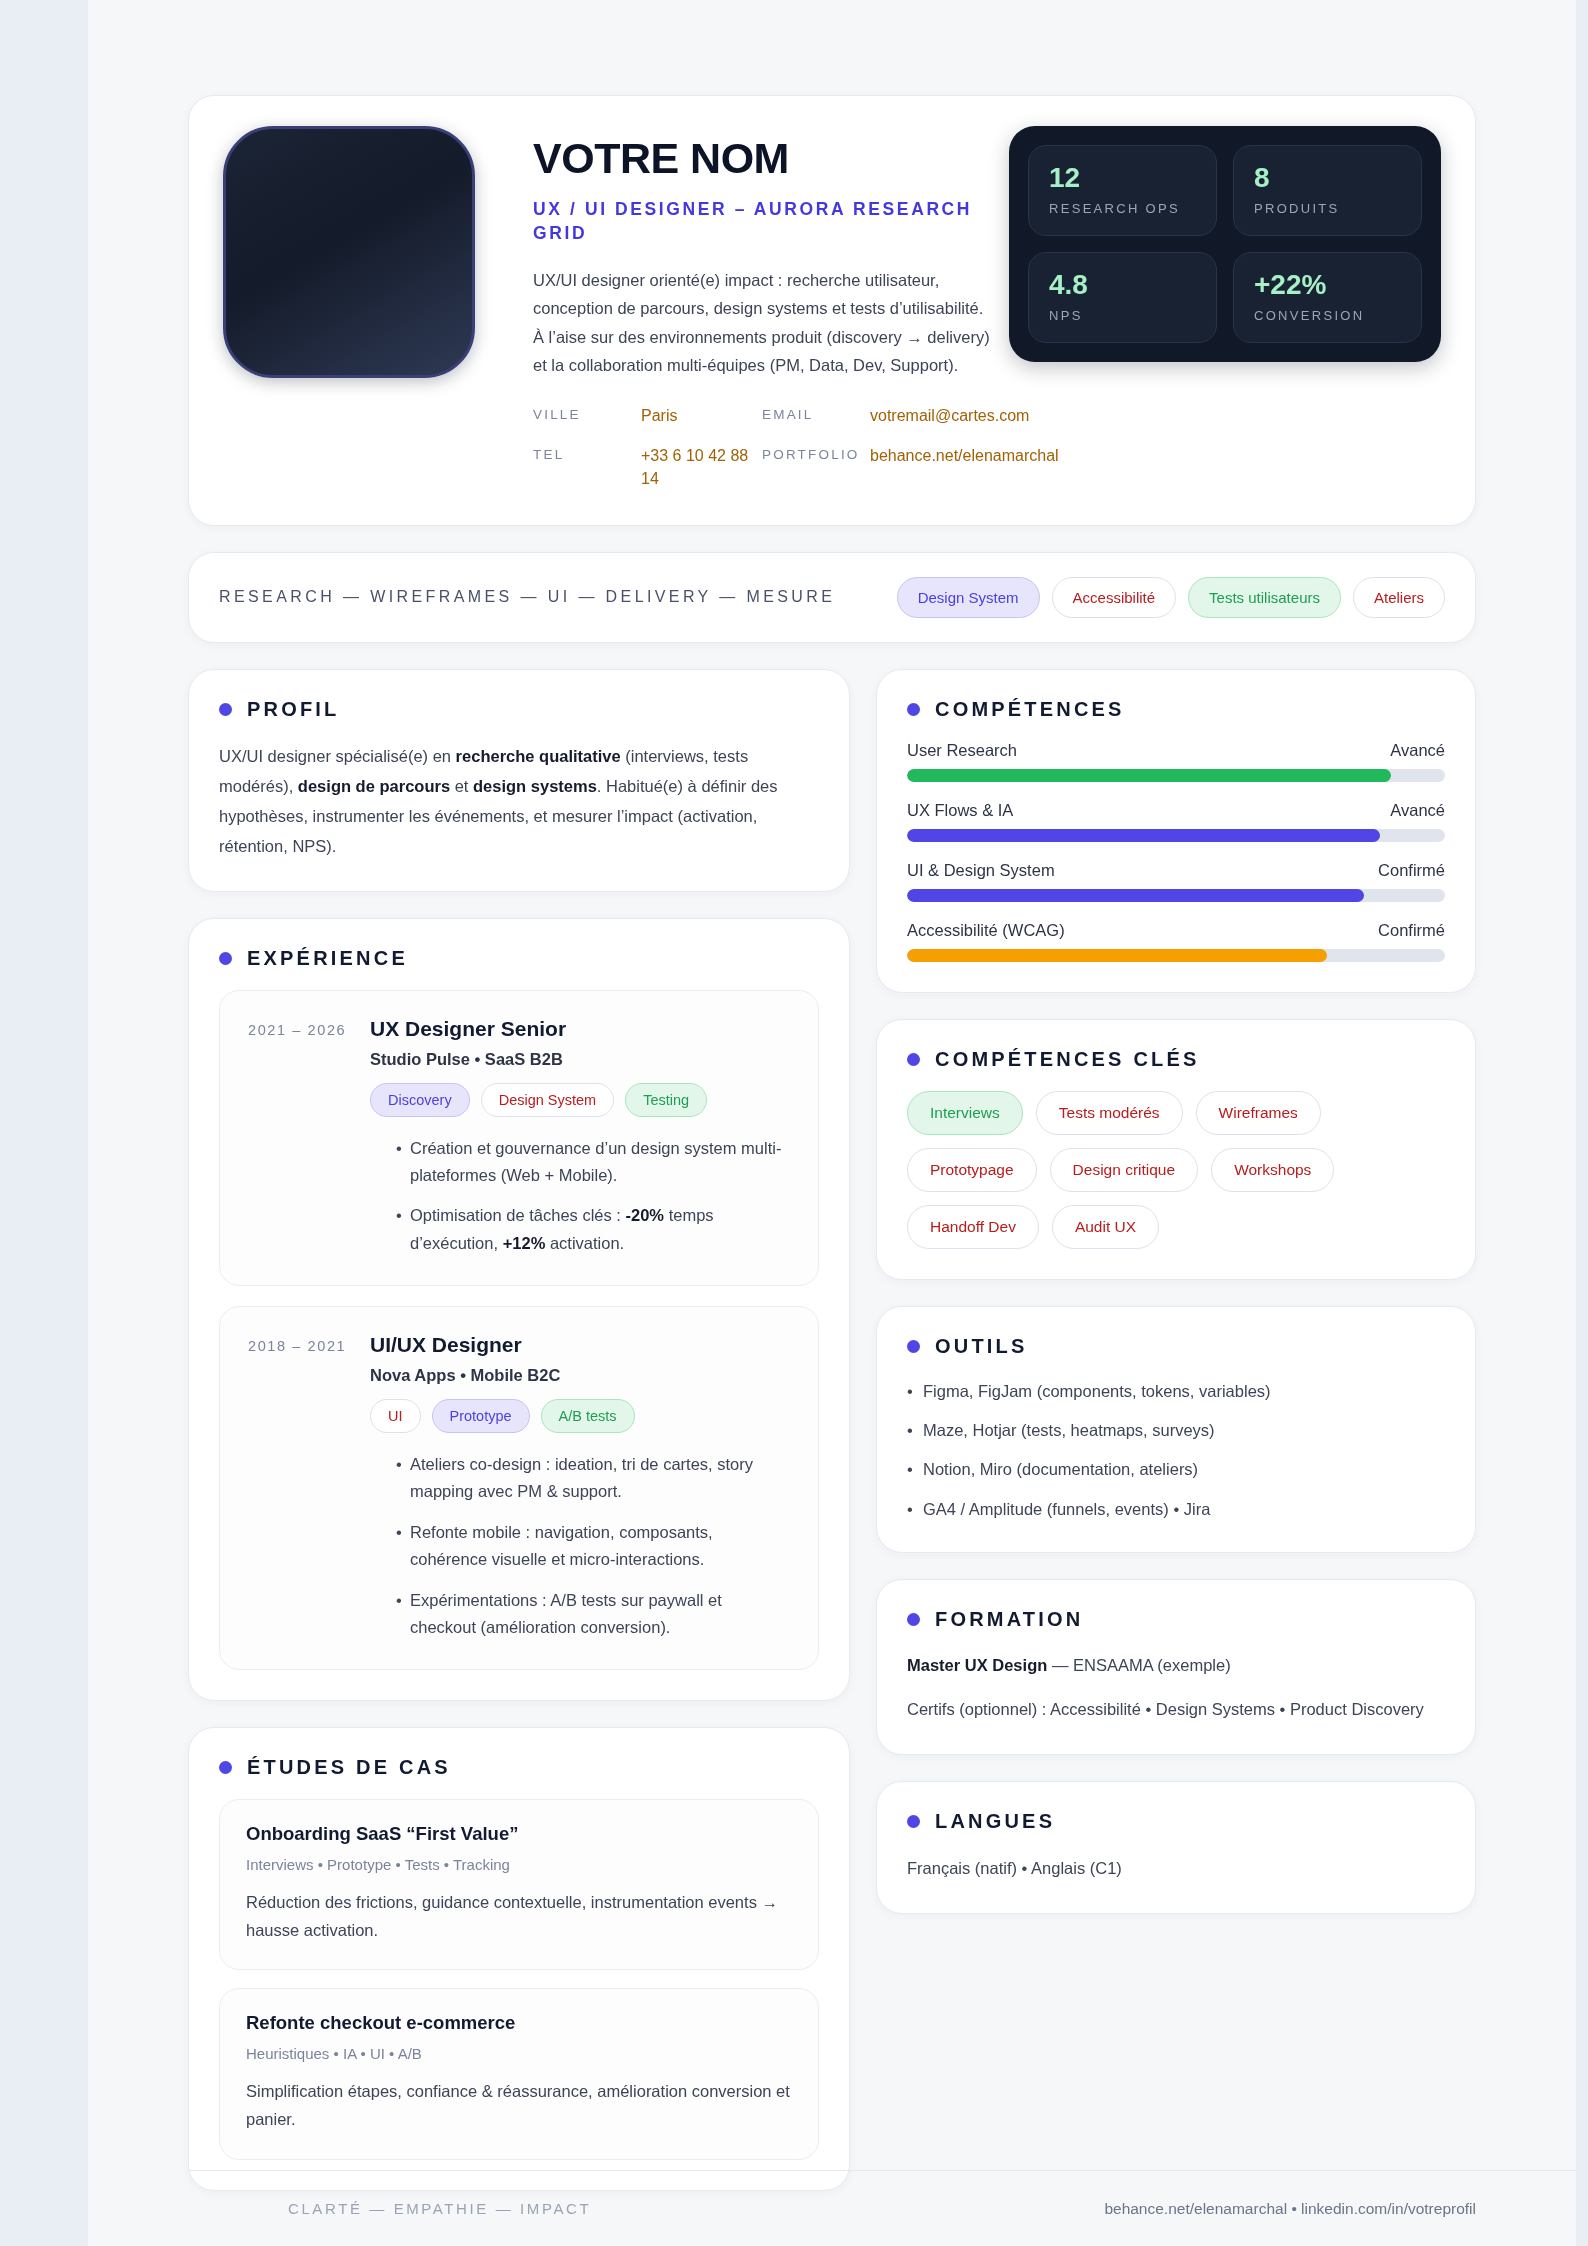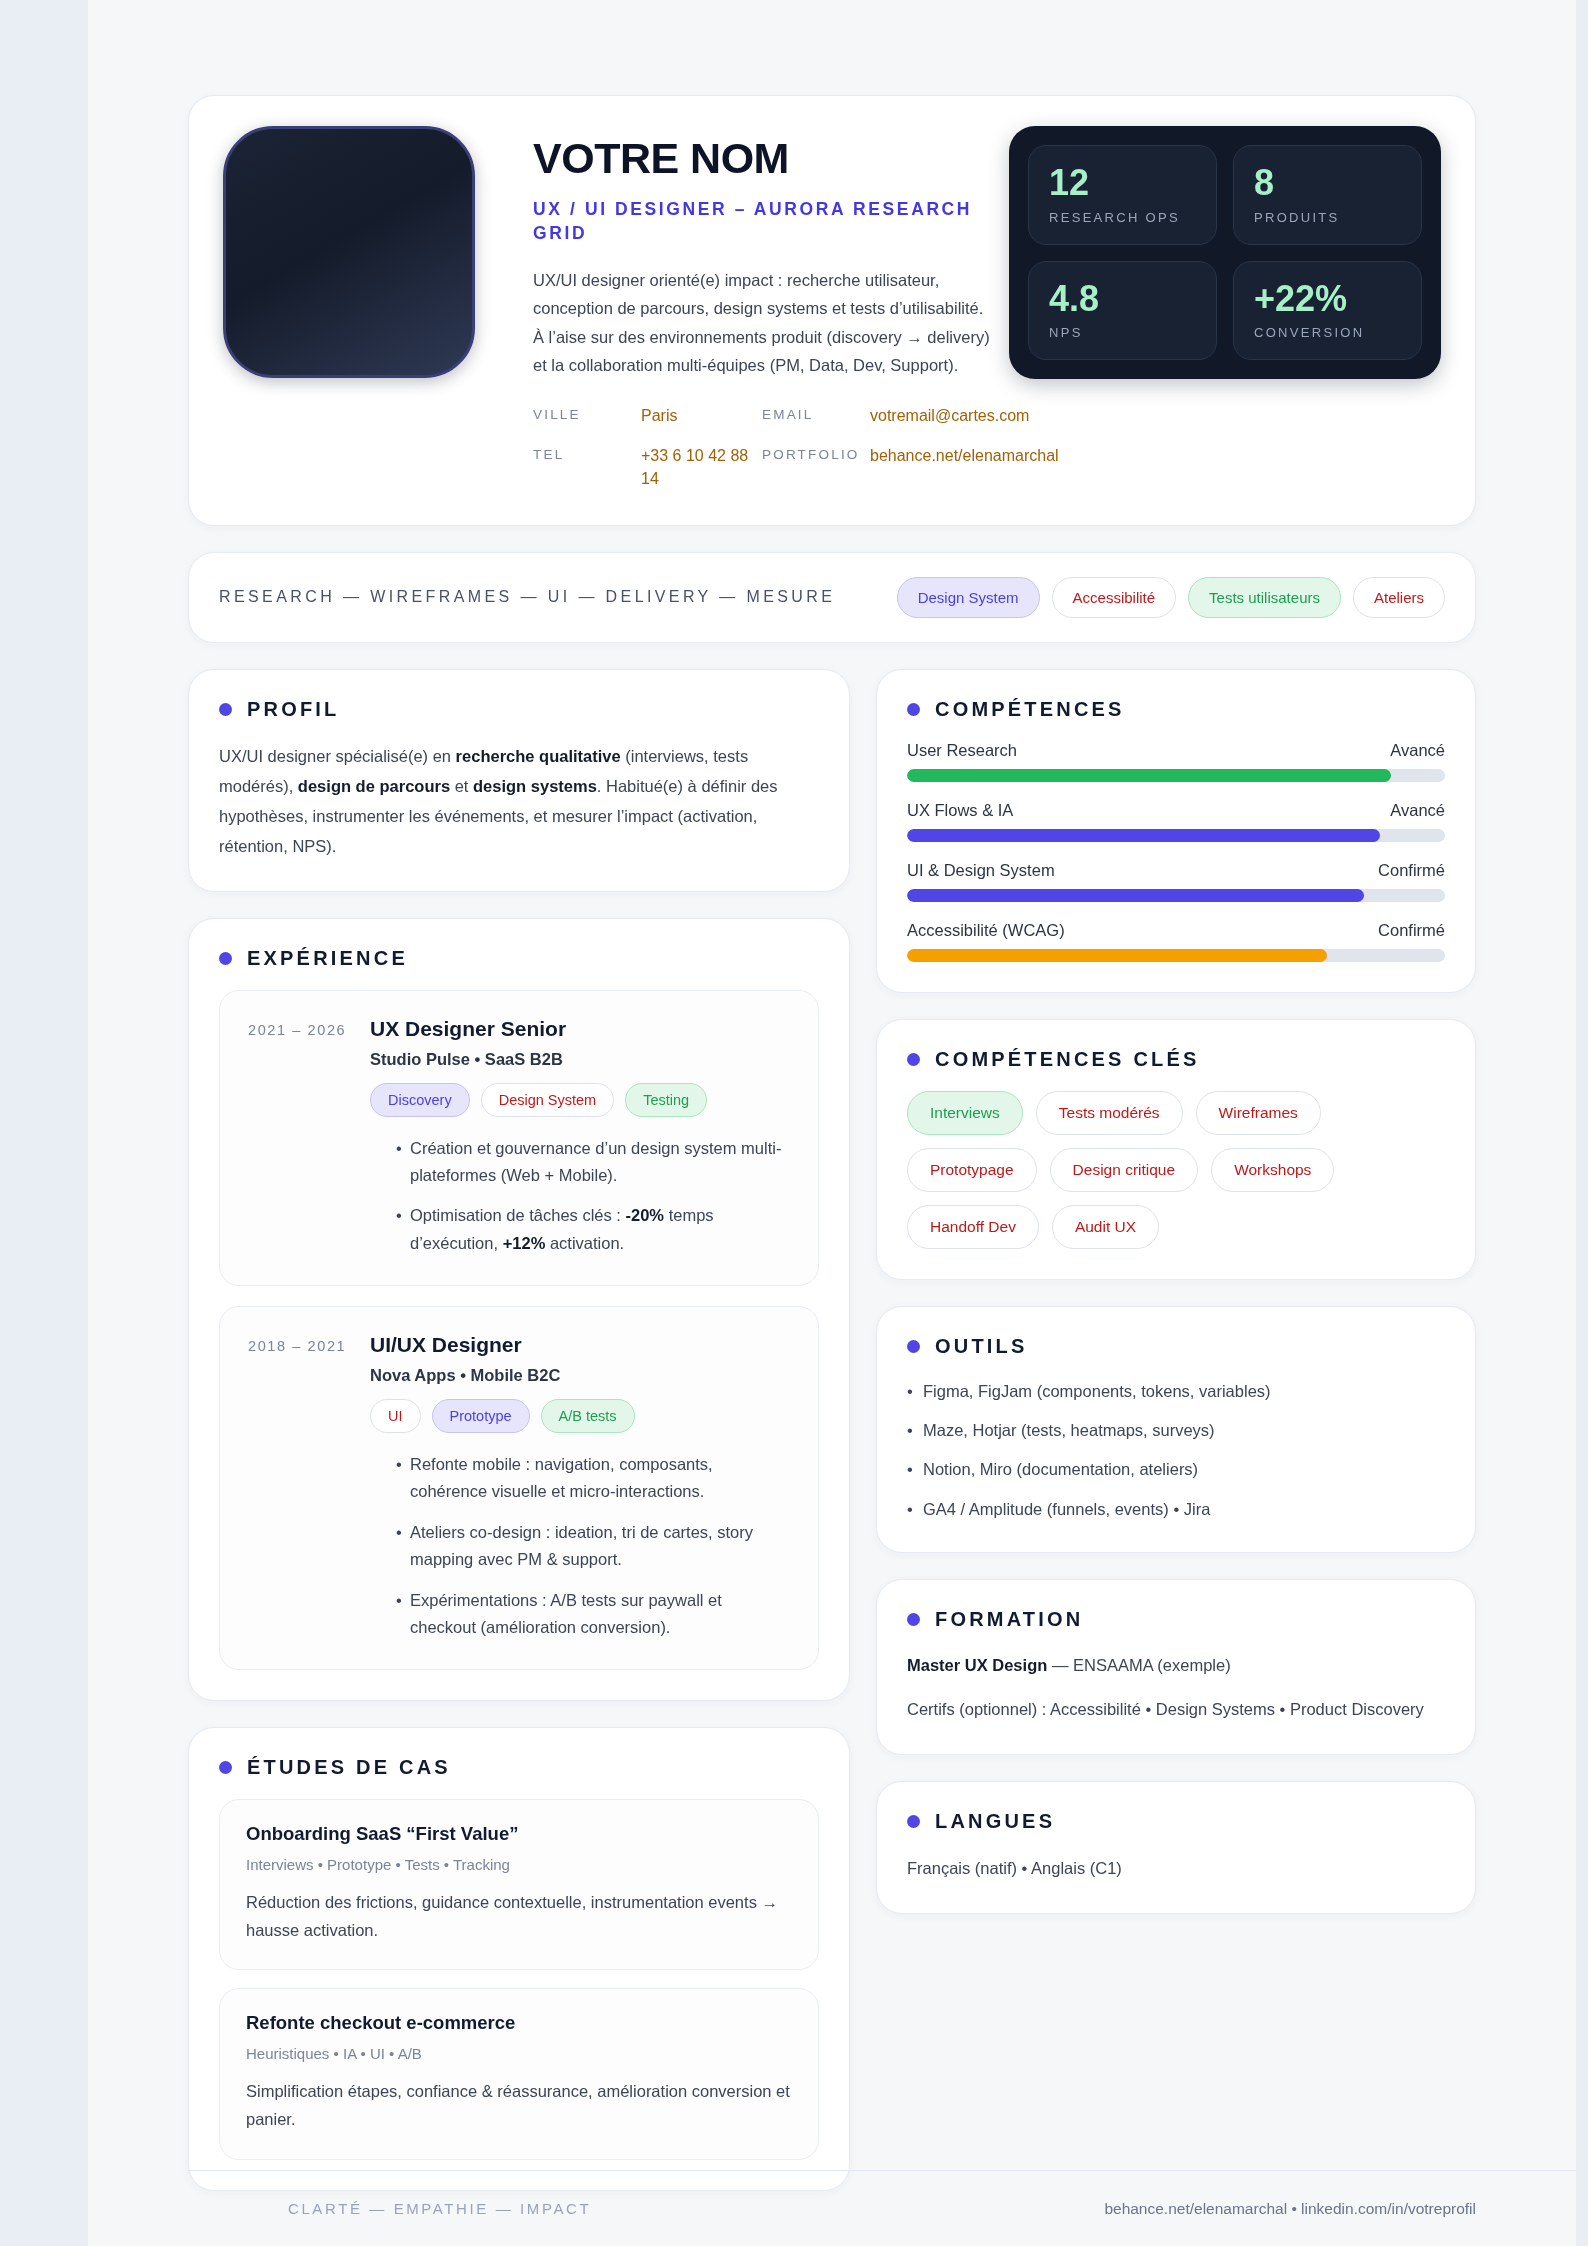--- a/index.html
+++ b/index.html
@@ -63,21 +63,21 @@
     flex: 0 0 432px; width: 432px; align-self: flex-start;
     background: #111827; border-radius: 26px;
     padding: 19px; display: grid;
     grid-template-columns: 1fr 1fr; gap: 16px;
     box-shadow: 0 6px 20px rgba(15,22,40,.25);
   }
   .stat {
     background: #192233; border: 1px solid #27344a;
     border-radius: 18px; padding: 17px 20px 19px 20px;
   }
-  .stat-num { font-size: 36px; font-weight: 800; color: #a7f0c7; line-height: 1.1; }
+  .stat-num { font-size: 28px; font-weight: 800; color: #a7f0c7; line-height: 1.1; }
   .stat-lab {
     margin-top: 7px; font-size: 13px; letter-spacing: 2.3px;
     color: #9aa6bb; text-transform: uppercase;
   }
 
   
   .process {
     display: flex; align-items: center; justify-content: space-between;
     padding: 24px 30px; margin-bottom: 26px;
   }
@@ -287,22 +287,22 @@
                 <div class="exp-date">2018 – 2021</div>
                 <div class="exp-main">
                   <div class="exp-role">UI/UX Designer</div>
                   <div class="exp-org">Nova Apps • Mobile B2C</div>
                   <div class="exp-chips">
                     <span class="chip">UI</span>
                     <span class="chip purple">Prototype</span>
                     <span class="chip green">A/B tests</span>
                   </div>
                   <ul class="bullets">
+                    <li><span>Ateliers co-design : ideation, tri de cartes, story mapping avec PM &amp; support.</span></li>
                     <li><span>Refonte mobile : navigation, composants, cohérence visuelle et micro-interactions.</span></li>
-                    <li><span>Ateliers co-design : ideation, tri de cartes, story mapping avec PM &amp; support.</span></li>
                     <li><span>Expérimentations : A/B tests sur paywall et checkout (amélioration conversion).</span></li>
                   </ul>
                 </div>
               </div>
             </div>
         </div>
 
         <div class="card sec">
           <div class="sec-title">
             <span class="dot"></span>

